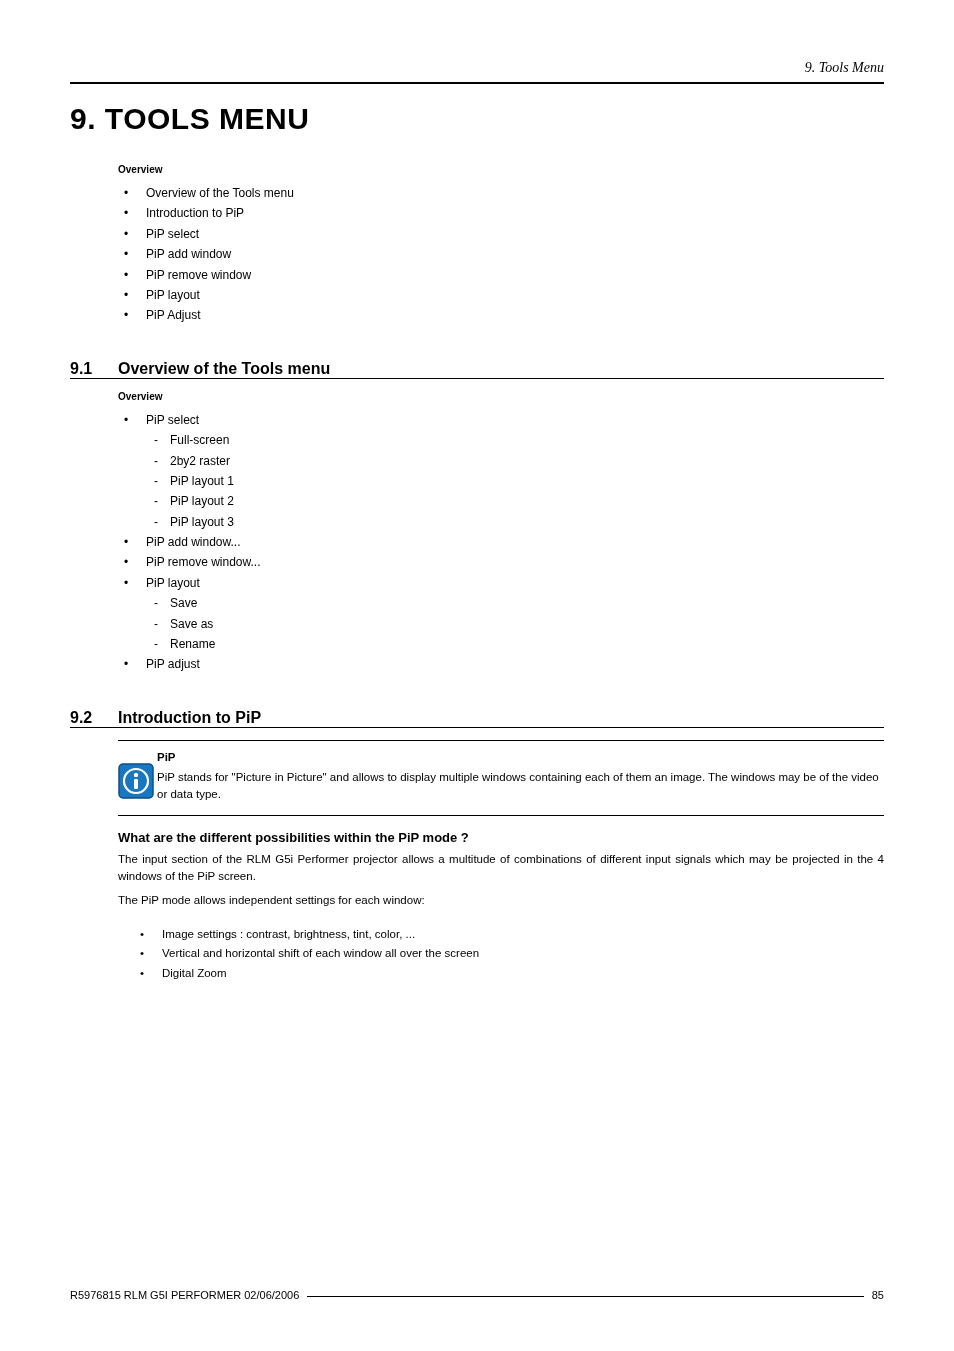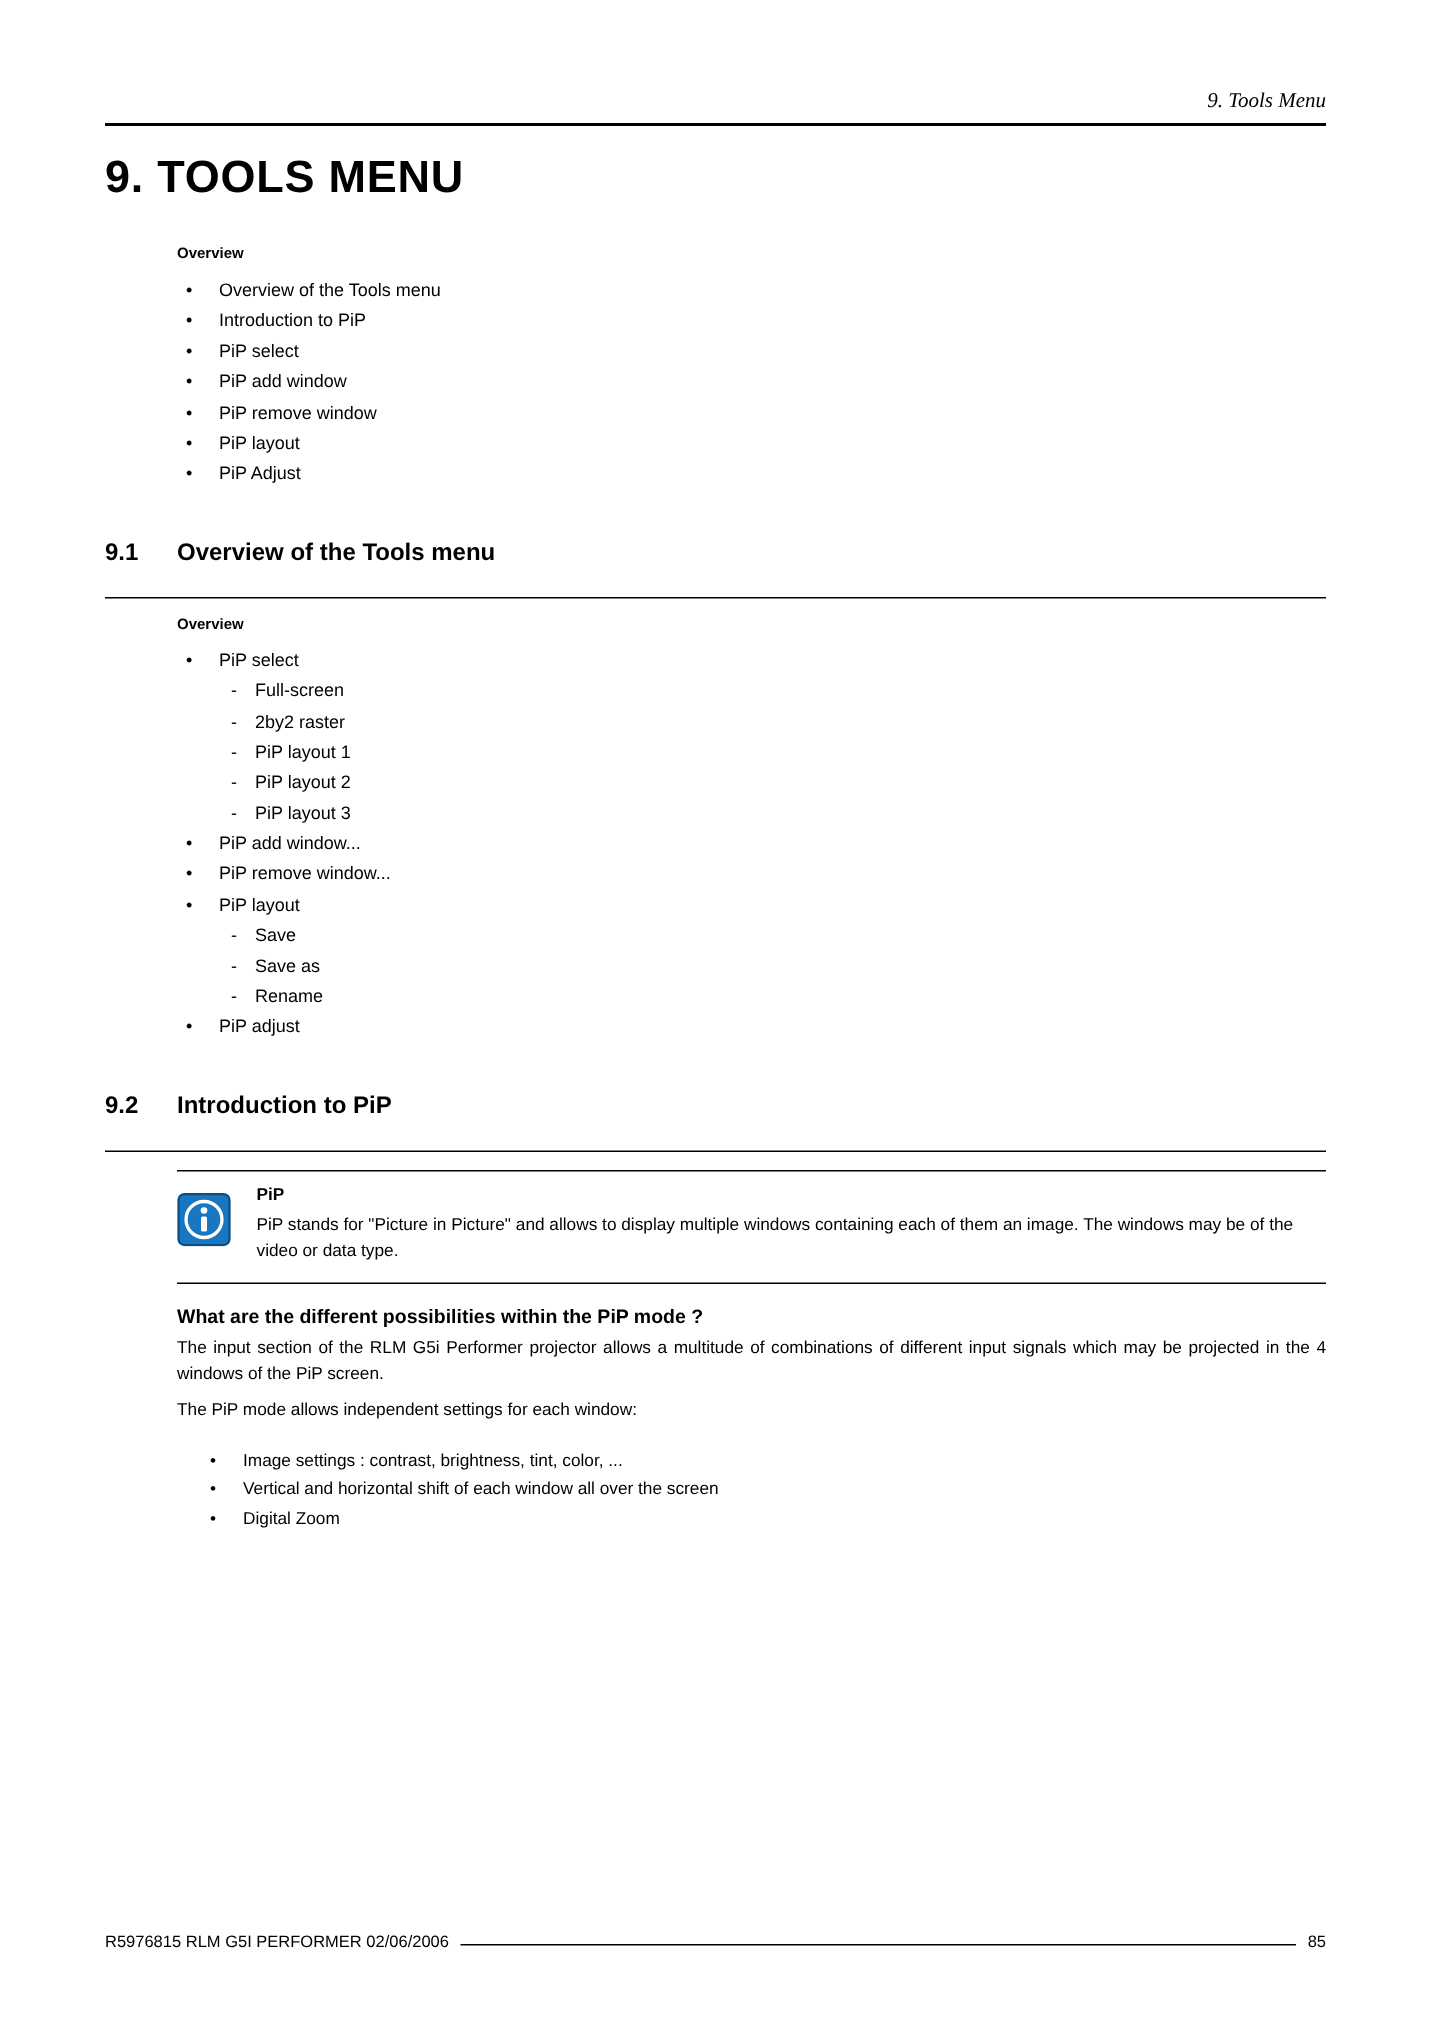--- a/index.html
+++ b/index.html
@@ -73,42 +73,42 @@
   ul.dashed > li::before {
     content: "-";
     position: absolute;
     left: 8px;
     top: 0;
   }
   .section-row {
     display: flex;
     align-items: flex-start;
     border-bottom: 1px solid #000;
-    padding-bottom: 20px;
+    padding-bottom: 0;
     margin-bottom: 12px;
     margin-top: 4px;
   }
   .section-num {
     font-size: 16px;
     font-weight: bold;
     width: 48px;
     flex: 0 0 48px;
   }
   .section-title {
     font-size: 16px;
     font-weight: bold;
   }
   .info-rule {
     border-top: 1px solid #000;
     margin: 8px 0 6px 0;
   }
   .info-box {
     display: flex;
-    align-items: center;
-    gap: 17px;
+    align-items: flex-end;
+    gap: 3px;
     padding: 2px 0 4px 0;
   }
   .info-icon {
     flex: 0 0 36px;
   }
   .info-text {
     flex: 1;
     font-size: 11.5px;
     line-height: 1.45;
   }

